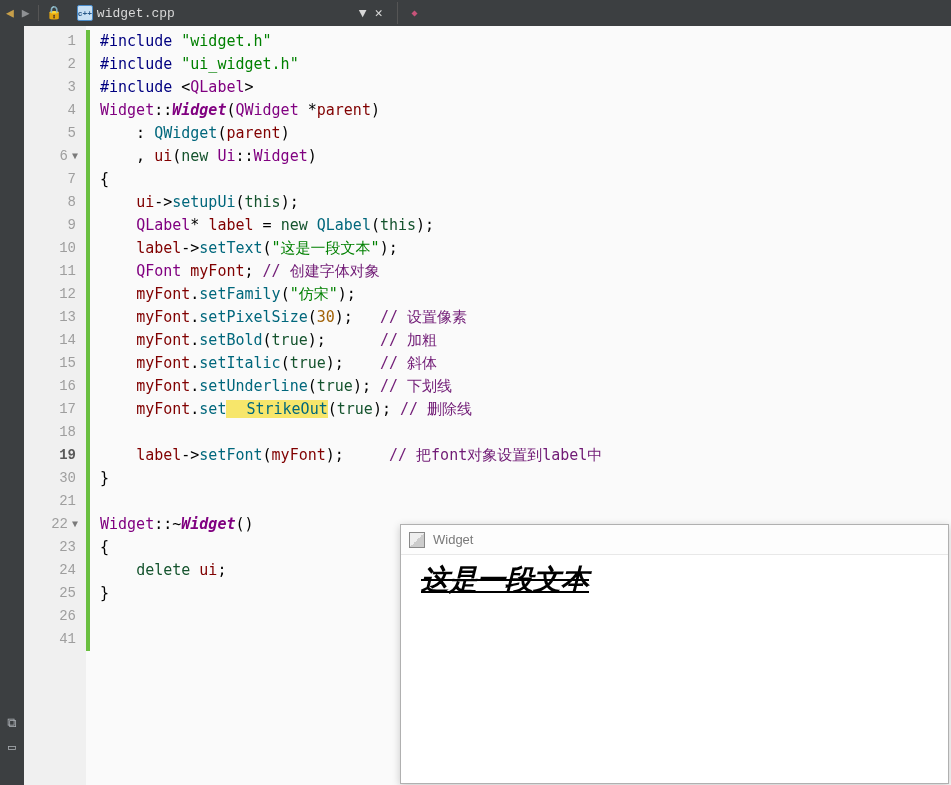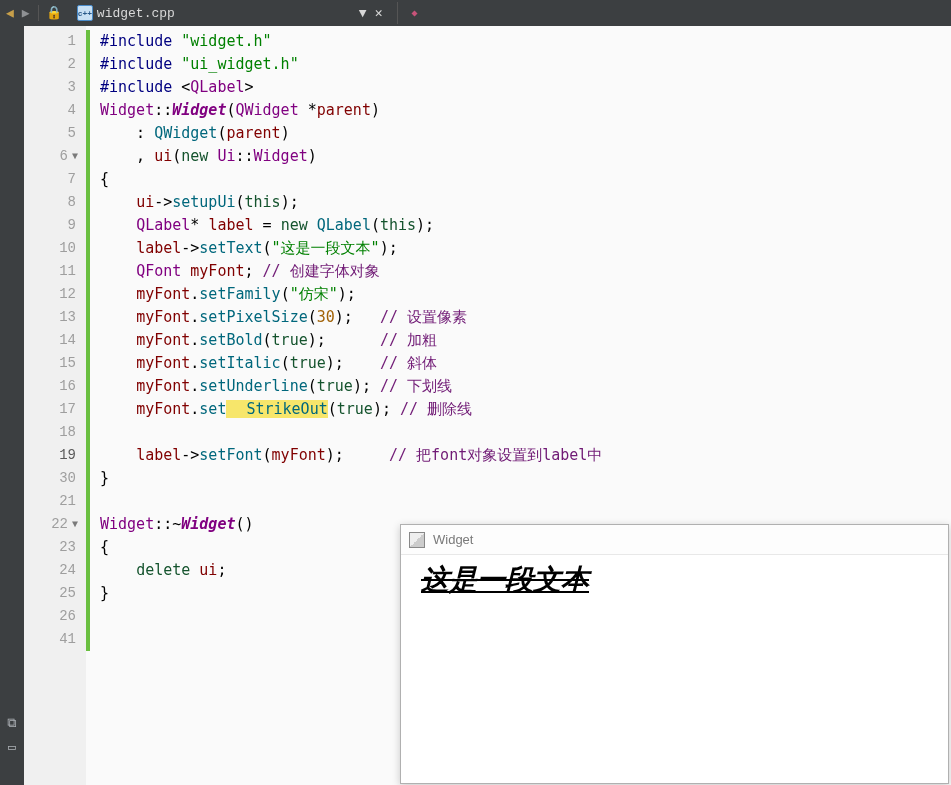--- a/index.html
+++ b/index.html
@@ -20,21 +20,21 @@
   .crumb-text { color:#d0d0d0; font-family:Consolas,monospace; font-size:13px; }
 
   
   .sidebar { position:absolute; top:26px; left:0; width:24px; height:calc(100% - 26px); background:#3c3f41; display:flex; flex-direction:column; justify-content:flex-end; align-items:center; padding-bottom:30px; gap:8px; }
   .sb-icon { color:#aeb2b7; font-size:13px; cursor:pointer; }
 
   
   .editor { position:absolute; top:26px; left:24px; right:0; bottom:0; background:#fafafa; display:flex; }
   .gutter { width:62px; background:#f0f0f0; text-align:right; padding:4px 4px 0 0; color:#9e9e9e; font-size:14px; line-height:23px; user-select:none; flex-shrink:0; }
   .gutter .ln { height:23px; display:flex; justify-content:flex-end; align-items:center; gap:4px; padding-right:6px; }
-  .gutter .ln.current { color:#5a5a5a; font-weight:normal; }
+  .gutter .ln.current { color:#5a5a5a; font-weight:bold; }
   .gutter .fold { color:#7a7a7a; font-size:10px; margin-right:-2px; }
 
   
   .green-margin { width:4px; background:transparent; flex-shrink:0; }
   .green-seg { background:#6abf40; width:4px; }
 
   .code { flex:1; padding:4px 0 0 10px; white-space:pre; line-height:23px; font-size:15px; font-family:"NSimSun","SimSun",Consolas,monospace; position:relative; }
   .codeline { height:23px; }
 
   

